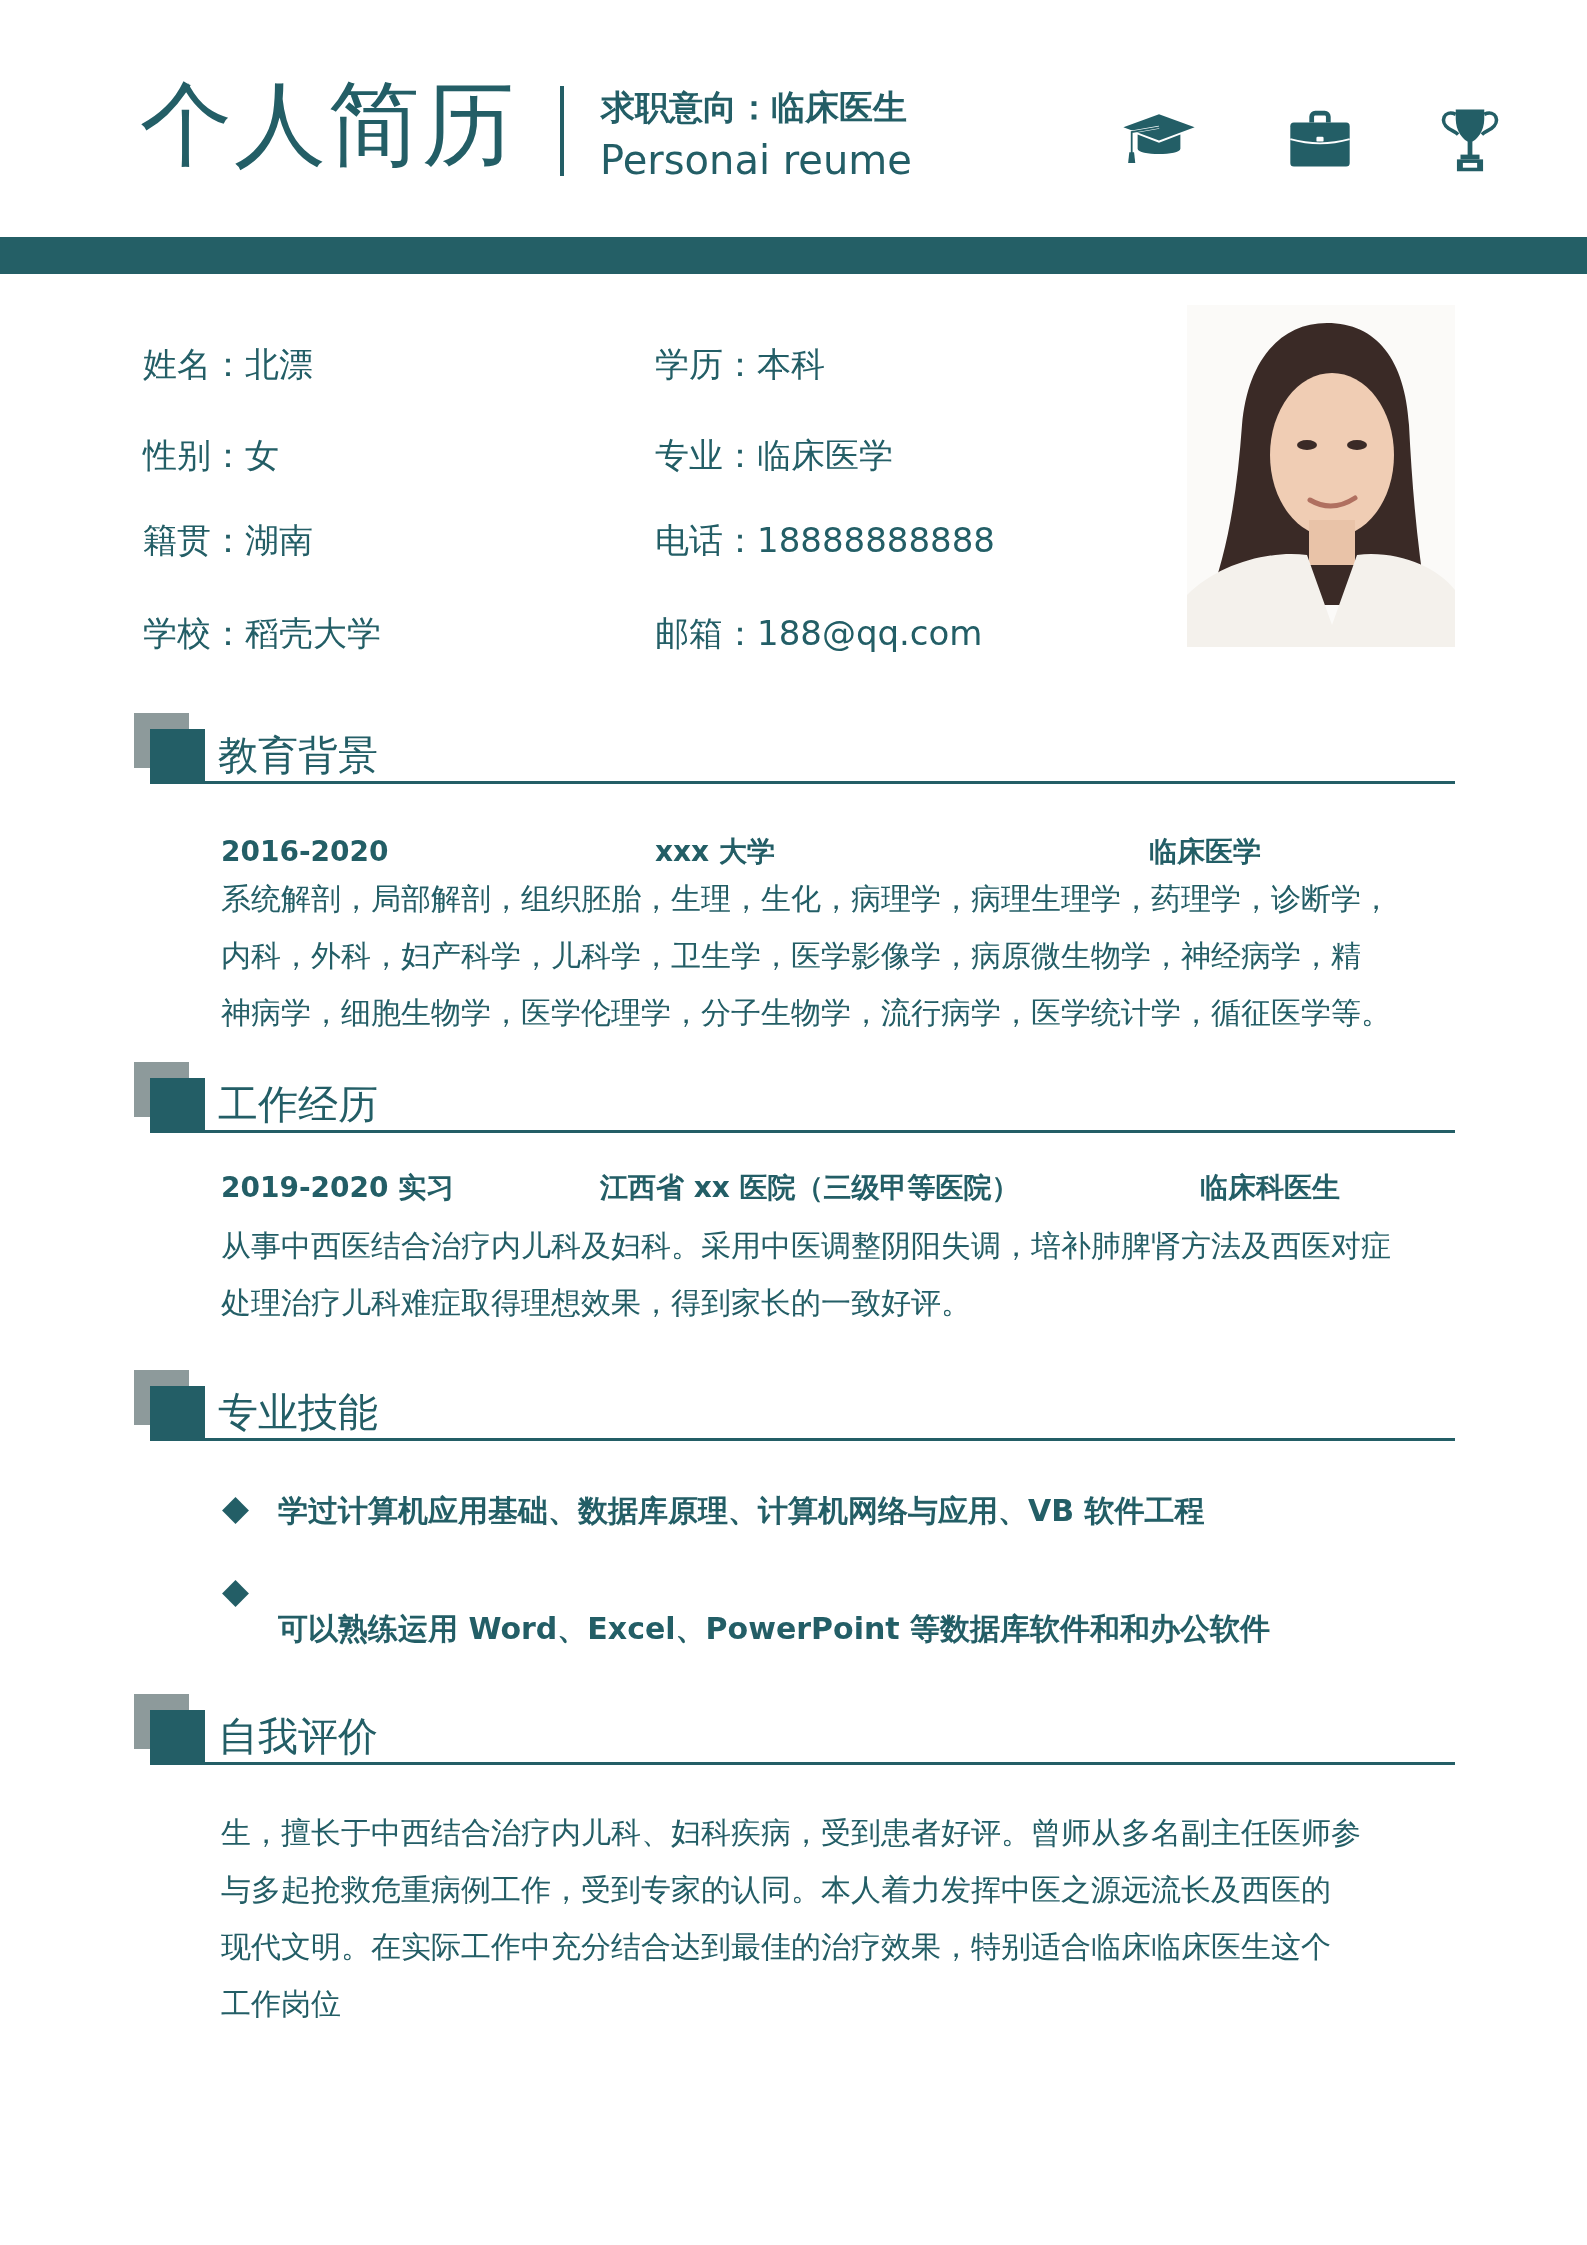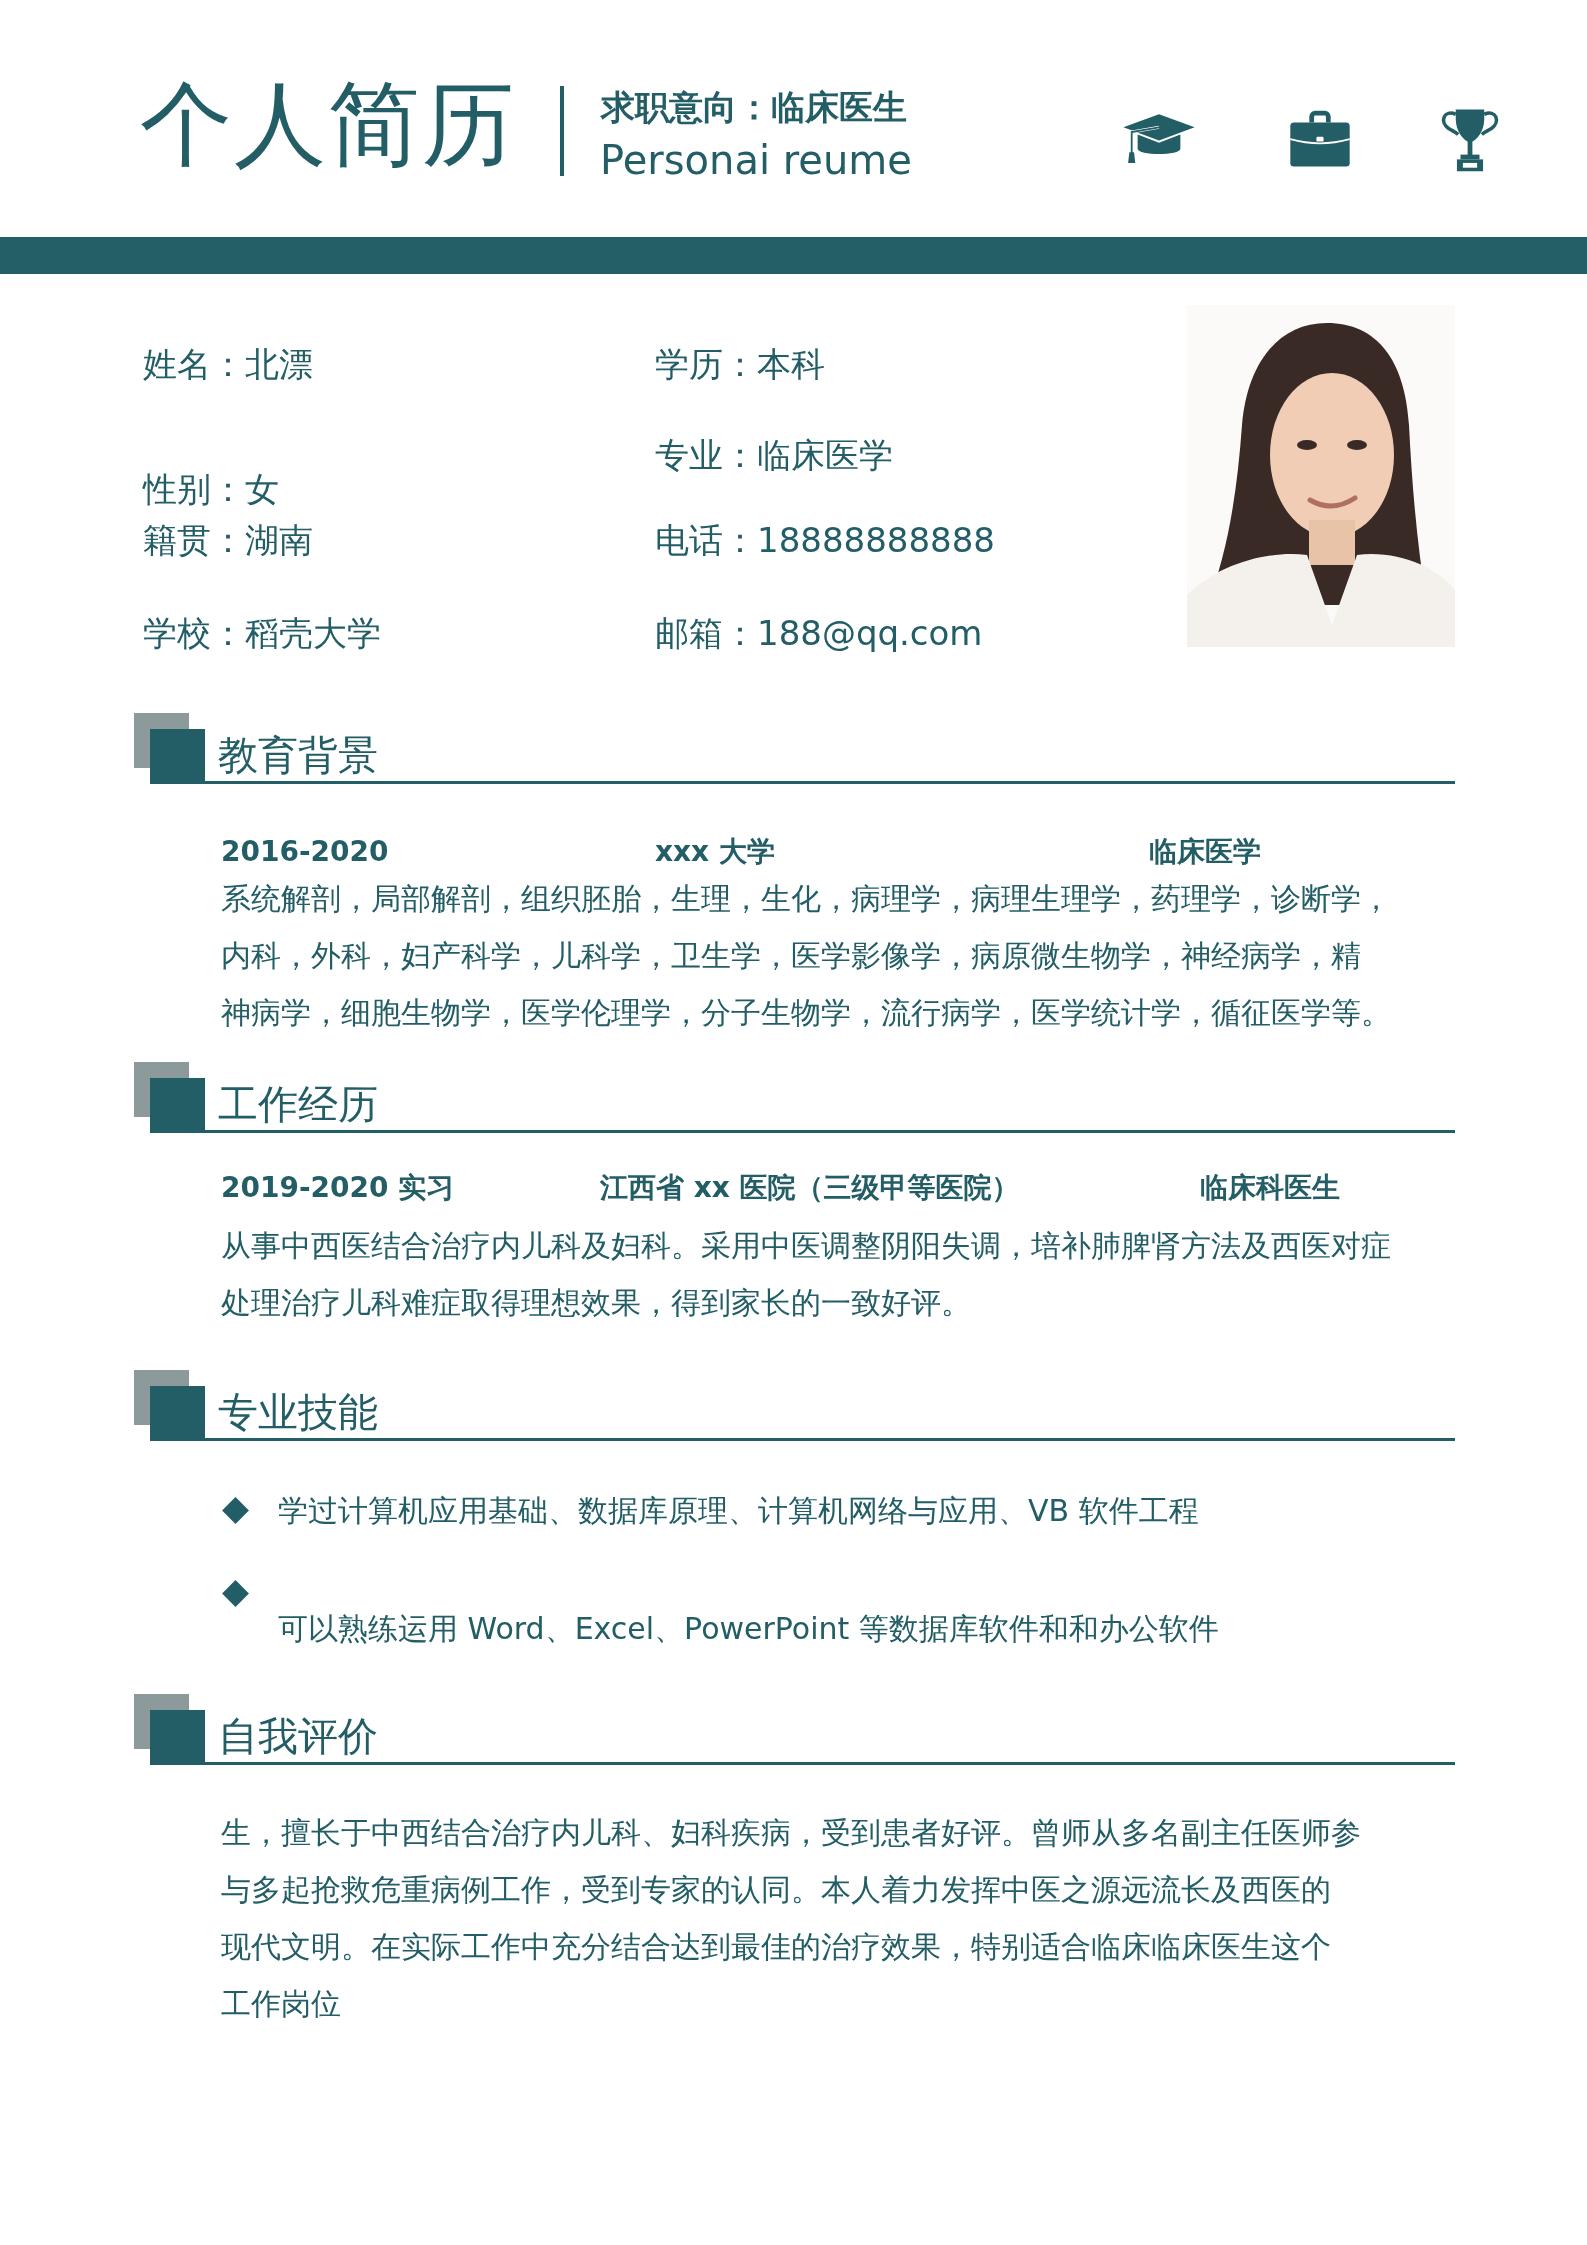--- a/index.html
+++ b/index.html
@@ -24,21 +24,21 @@
   .photo svg { width: 100%; height: 100%; display: block; }
 
   
   .sec-gray { width: 55px; height: 55px; background: #8d9a9b; }
   .sec-dark { width: 55px; height: 55px; background: #235e66; }
   .sec-rule { height: 3px; background: #235e66; }
   .sec-title { font-size: 40px; line-height: 50px; white-space: nowrap; }
 
   .row-head { font-size: 28px; line-height: 40px; font-weight: bold; white-space: nowrap; }
   .para { font-size: 30px; line-height: 57px; width: 1240px; text-align: justify; }
-  .bullet { font-size: 30px; line-height: 40px; white-space: nowrap; }
+  .bullet { font-size: 30px; line-height: 40px; white-space: nowrap; font-weight: bold; }
   .diamond { width: 19px; height: 19px; background: #235e66; transform: rotate(45deg); }
 </style>
 </head>
 <body>
 
 <div class="abs title">个人简历</div>
 <div class="abs divider"></div>
 <div class="abs objective">求职意向：临床医生</div>
 <div class="abs subtitle">Personai reume</div>
 
@@ -67,21 +67,21 @@
     <rect x="30" y="35" width="4" height="12" fill="#235e66"></rect>
     <rect x="24" y="46" width="16" height="4" fill="#235e66"></rect>
     <rect x="21" y="50" width="22" height="10" fill="#235e66"></rect>
     <rect x="26" y="53" width="12" height="4" fill="#fff"></rect>
   </svg>
 </div>
 
 <div class="abs topbar"></div>
 
 <div class="abs info" style="left:143px; top:342px;"><span>姓名：</span><span>北漂</span></div>
-<div class="abs info" style="left:143px; top:433px;margin-top:34px;"><span>性别：</span><span>女</span></div>
+<div class="abs info" style="left:143px; top:433px;"><span>性别：</span><span>女</span></div>
 <div class="abs info" style="left:143px; top:518px;"><span>籍贯：</span><span>湖南</span></div>
 <div class="abs info" style="left:143px; top:611px;"><span>学校：</span><span>稻壳大学</span></div>
 
 <div class="abs info" style="left:655px; top:342px;"><span>学历：</span><span>本科</span></div>
 <div class="abs info" style="left:655px; top:433px;"><span>专业：</span><span>临床医学</span></div>
 <div class="abs info" style="left:655px; top:518px;"><span>电话：</span><span>18888888888</span></div>
 <div class="abs info" style="left:655px; top:611px;"><span>邮箱：</span><span>188@qq.com</span></div>
 
 <div class="abs photo">
   <svg viewBox="0 0 268 342">

